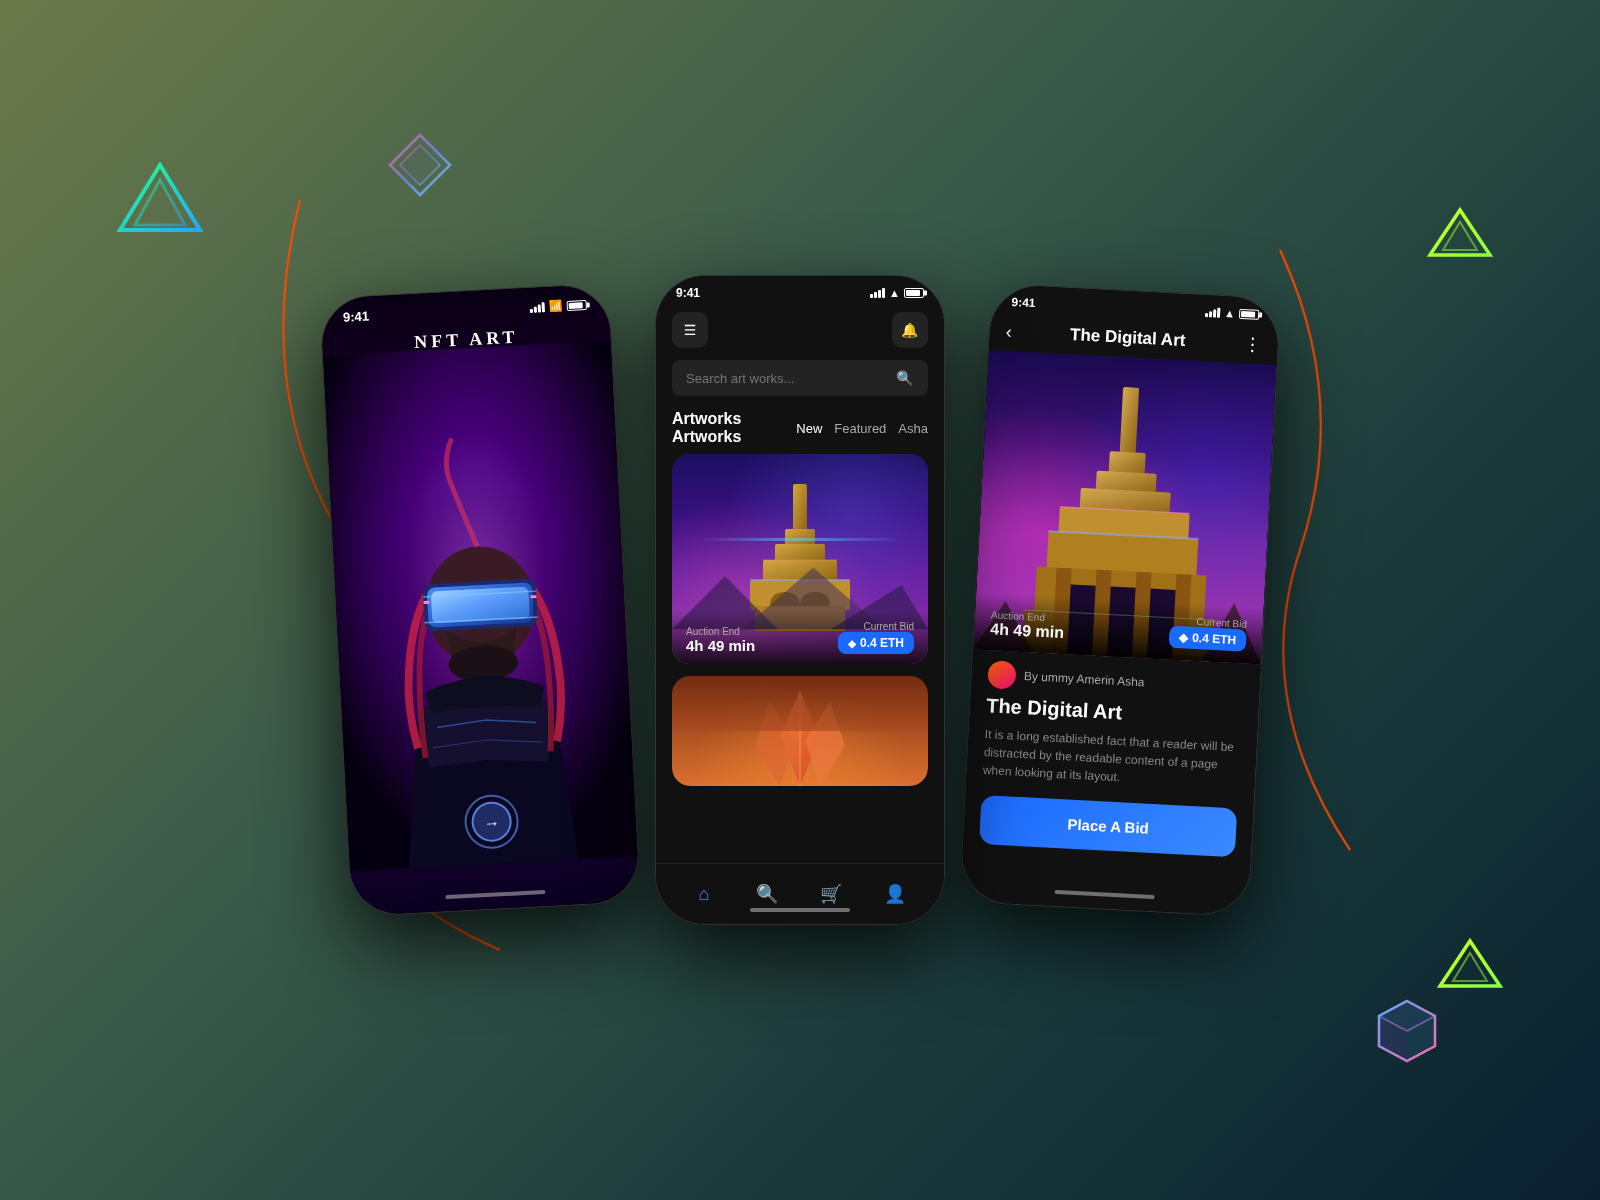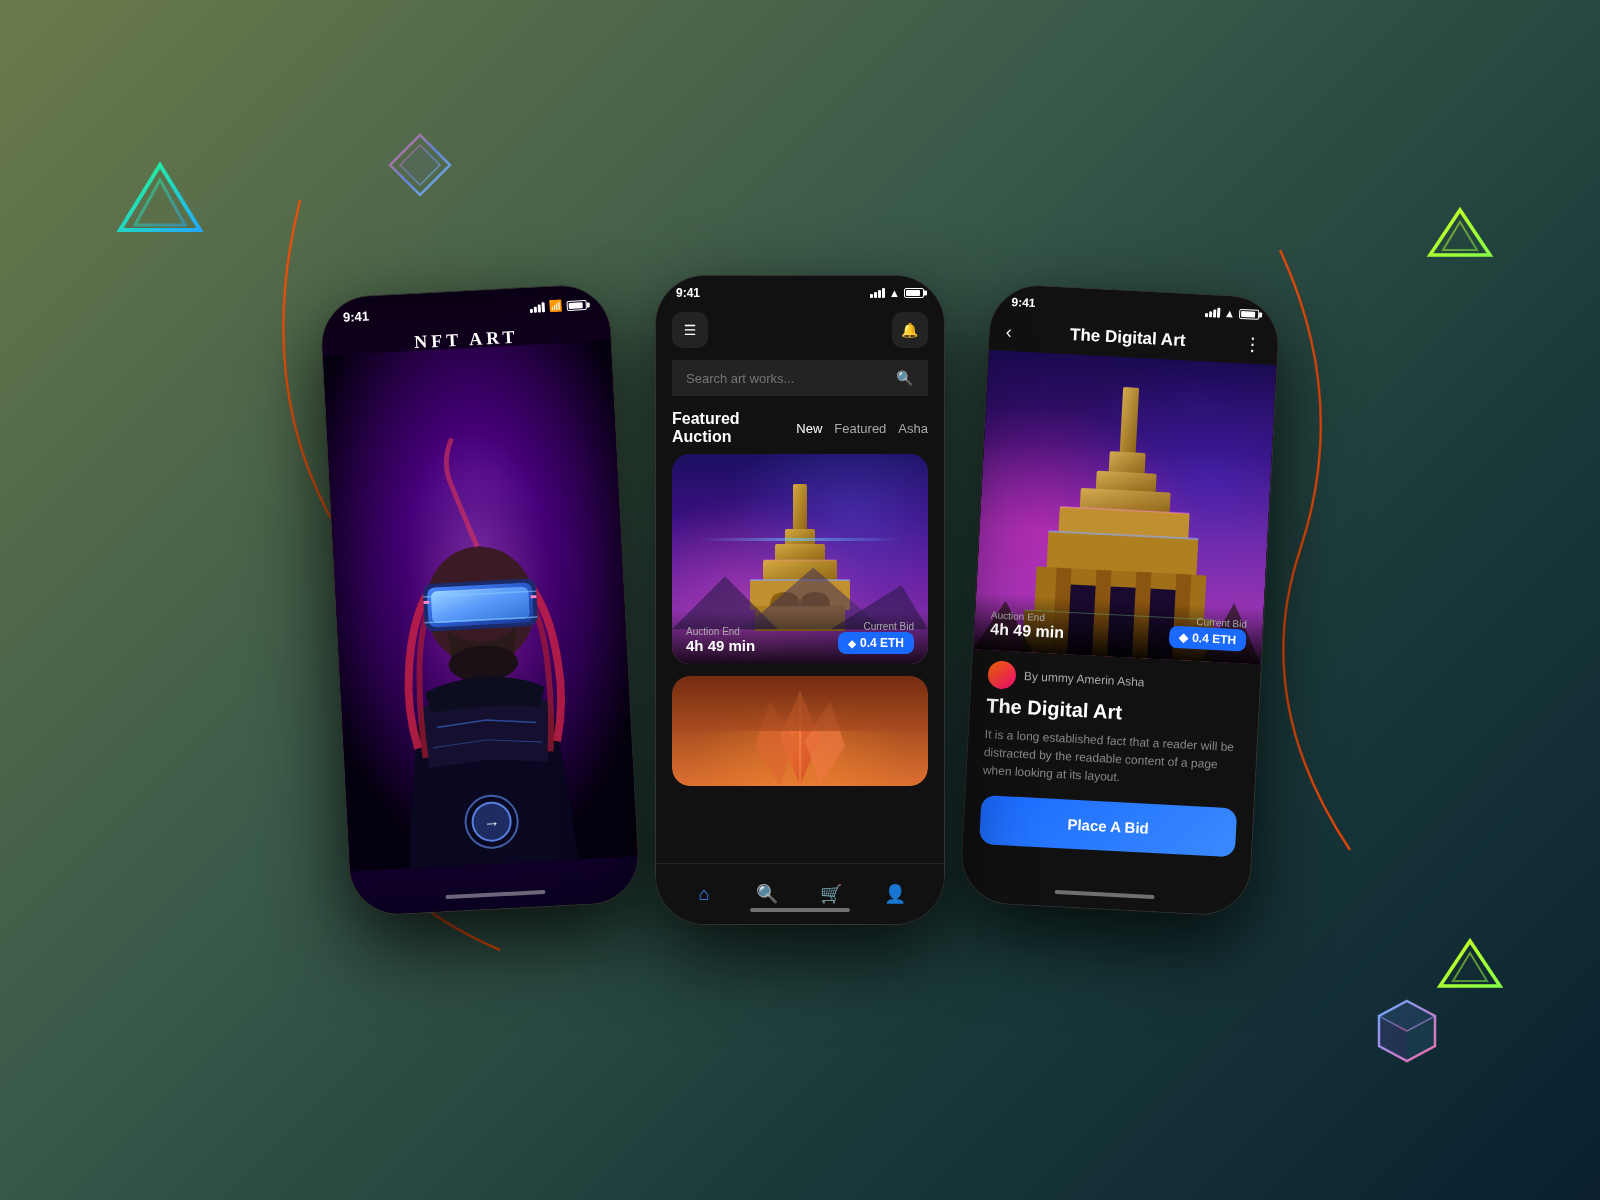--- a/index.html
+++ b/index.html
@@ -193,21 +193,21 @@
       display: flex;
       align-items: center;
       justify-content: center;
       color: white;
       font-size: 14px;
     }
 
     .search-bar {
       margin: 4px 16px 10px;
       background: rgba(255,255,255,0.08);
-      border-radius: 0;
+      border-radius: 8px;
       display: flex;
       align-items: center;
       padding: 10px 14px;
       gap: 8px;
     }
 
     .search-bar input {
       background: transparent;
       border: none;
       outline: none;
@@ -747,21 +747,21 @@
           <span>🔔</span>
         </div>
       </div>
 
       <div class="search-bar">
         <input type="text" placeholder="Search art works..." style="color: rgb(170, 170, 170); font-size: 13px; background: transparent; border: none; outline: none; flex: 1 1 0%;">
         <span style="color:#aaa;font-size:14px;">🔍</span>
       </div>
 
       <div class="section-header">
-        <span class="section-title">Featured Auction</span>
+        <span class="section-title">Artworks Artworks</span>
         <span class="tab-item active">New</span>
         <span class="tab-item">Featured</span>
         <span class="tab-item">Asha</span>
       </div>
 
       <div class="artwork-card artwork-large">
         <div class="artwork-large-inner">
           <div class="temple-glow" style="position:absolute;top:0;left:0;width:100%;height:100%;"></div>
 
           <svg style="position:absolute;bottom:30px;left:50%;transform:translateX(-50%);width:130px;height:150px;" viewBox="0 0 130 150">

